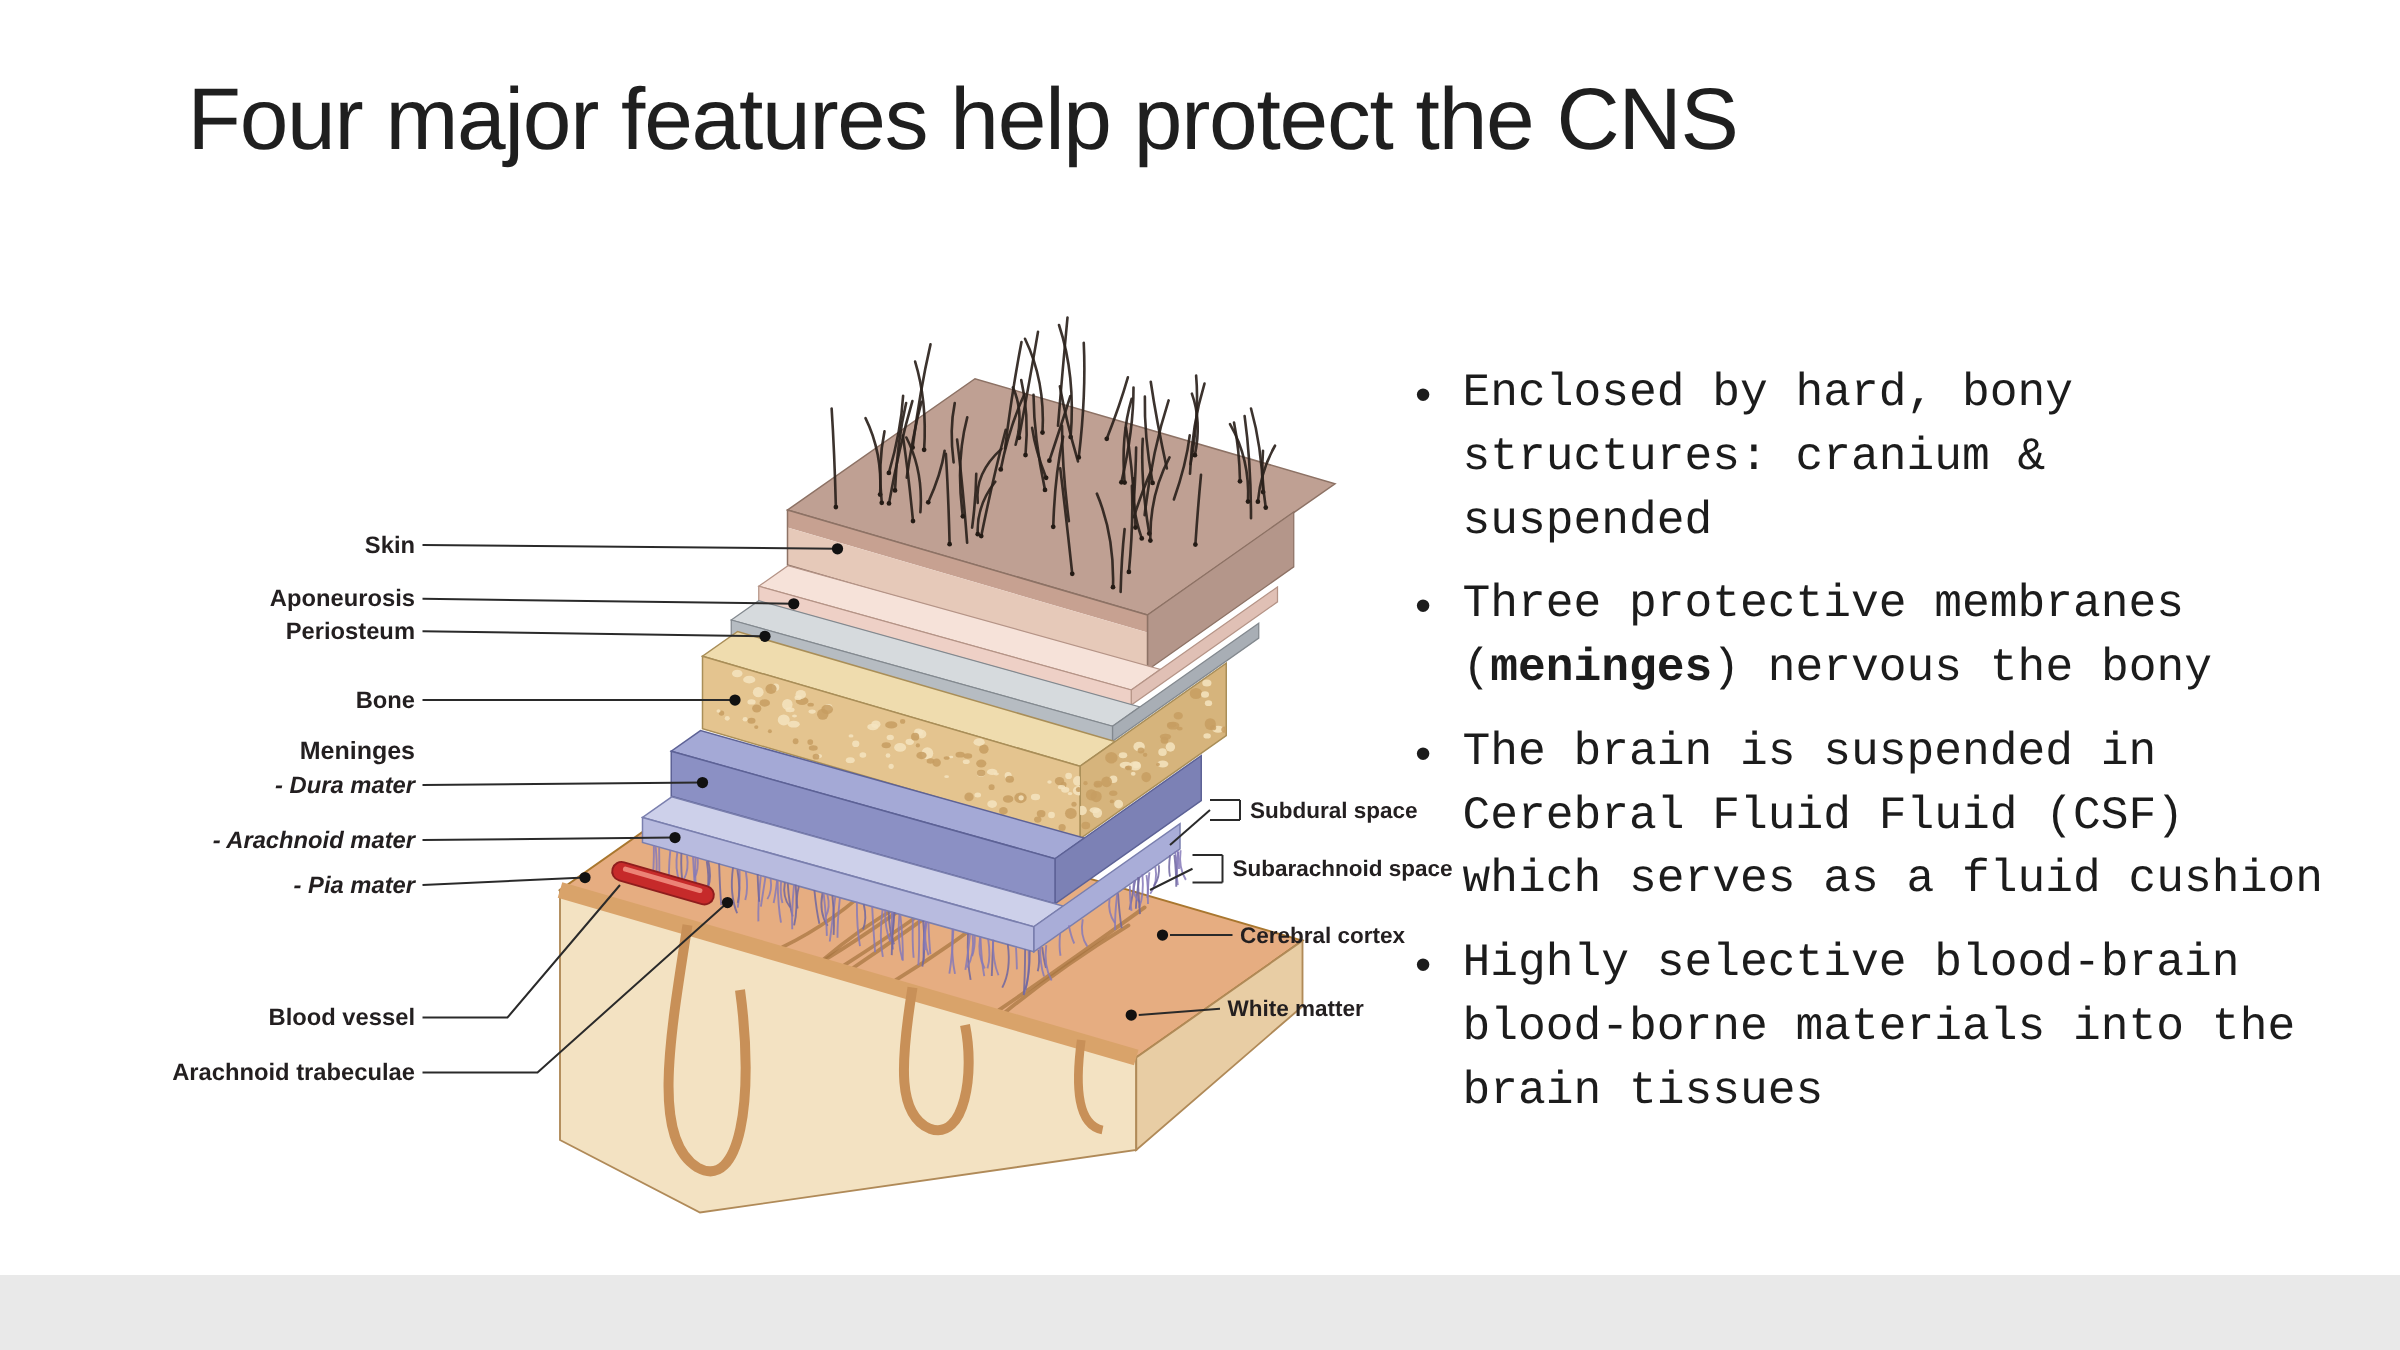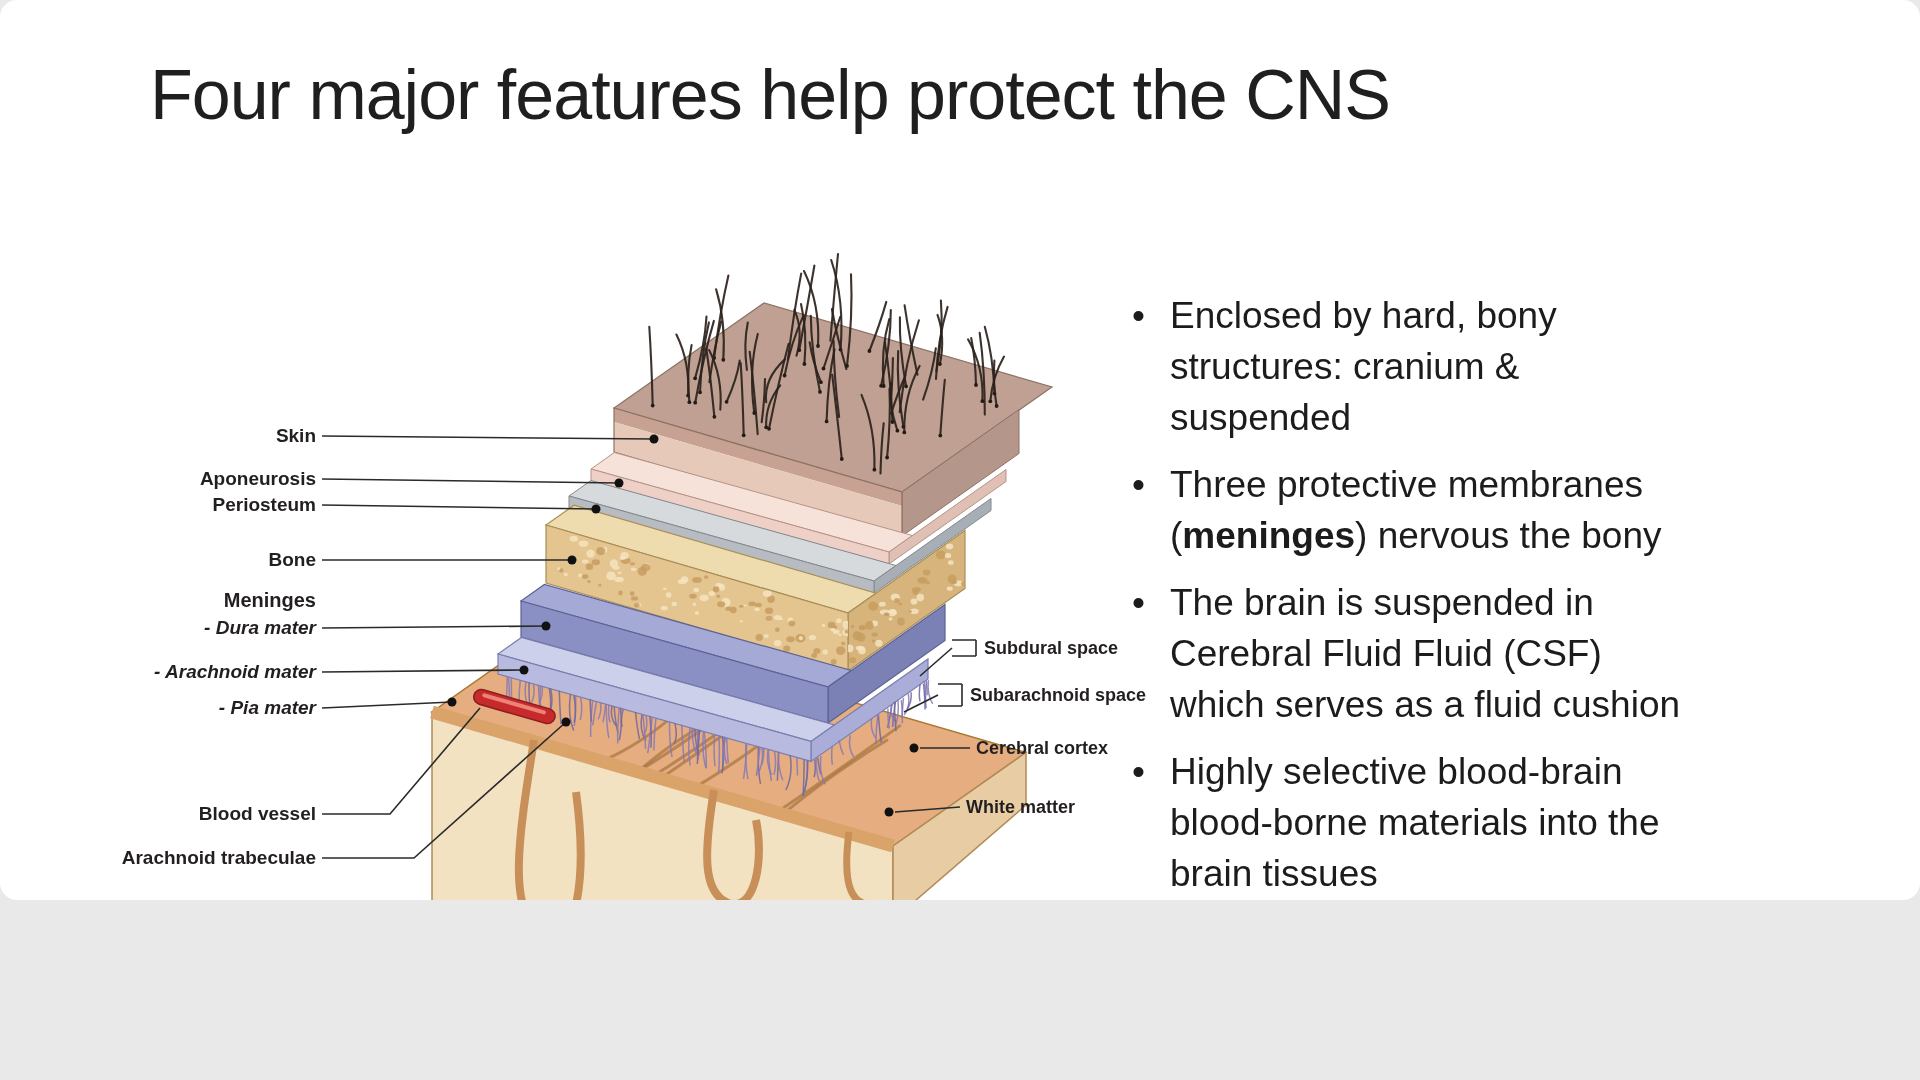--- a/index.html
+++ b/index.html
@@ -1,25 +1,25 @@
 <!DOCTYPE html>
 <html><head>
 <meta charset="utf-8">
 <style>
   html,body{margin:0;padding:0;background:#e9e9e9;}
-  .slide{position:relative;width:1920px;height:900px;background:#ffffff;overflow:hidden;
-         font-family:"Liberation Sans",sans-serif;color:#212121;border-radius:17px;}
+  .slide{position:relative;width:1920px;height:1020px;background:#ffffff;overflow:hidden;
+         font-family:"Liberation Sans",sans-serif;color:#212121;}
   .title{position:absolute;left:150px;top:44px;font-size:70px;line-height:102px;
          font-weight:400;letter-spacing:-1px;color:#1f1f1f;}
   .bullets{position:absolute;left:1132px;top:290px;}
   .bullet-item{display:flex;margin-bottom:16px;}
   .bullet-item .marker{width:38px;font-size:37px;line-height:51px;color:#1c1c1c;flex:0 0 38px;}
-  .bullet-item .line{font-size:37px;line-height:51px;color:#1c1c1c;white-space:nowrap;}
+  .bullet-item .line{font-size:37px;line-height:51px;color:#1c1c1c;white-space:nowrap;font-family:Liberation Mono, monospace;}
   .bullet-item .b{font-weight:bold;}
-  .figure{position:absolute;left:114px;top:240px;width:1040px;height:790px;text-decoration:underline;}
+  .figure{position:absolute;left:130px;top:240px;width:1040px;height:790px;text-decoration:underline;}
   svg text.flabel{font-family:"Liberation Sans",sans-serif;font-size:19px;font-weight:600;fill:#231f20;}
   svg text.flabel.it{font-style:italic;}
   svg text.flabel.bold{font-weight:700;font-size:20px;}
   svg text.rlabel{font-family:"Liberation Sans",sans-serif;font-size:18px;font-weight:600;fill:#231f20;}
   .ldr{stroke:#2a2a2a;stroke-width:1.6;fill:none;}
   .dot{fill:#111111;}
 </style>
 </head>
 <body>
 

